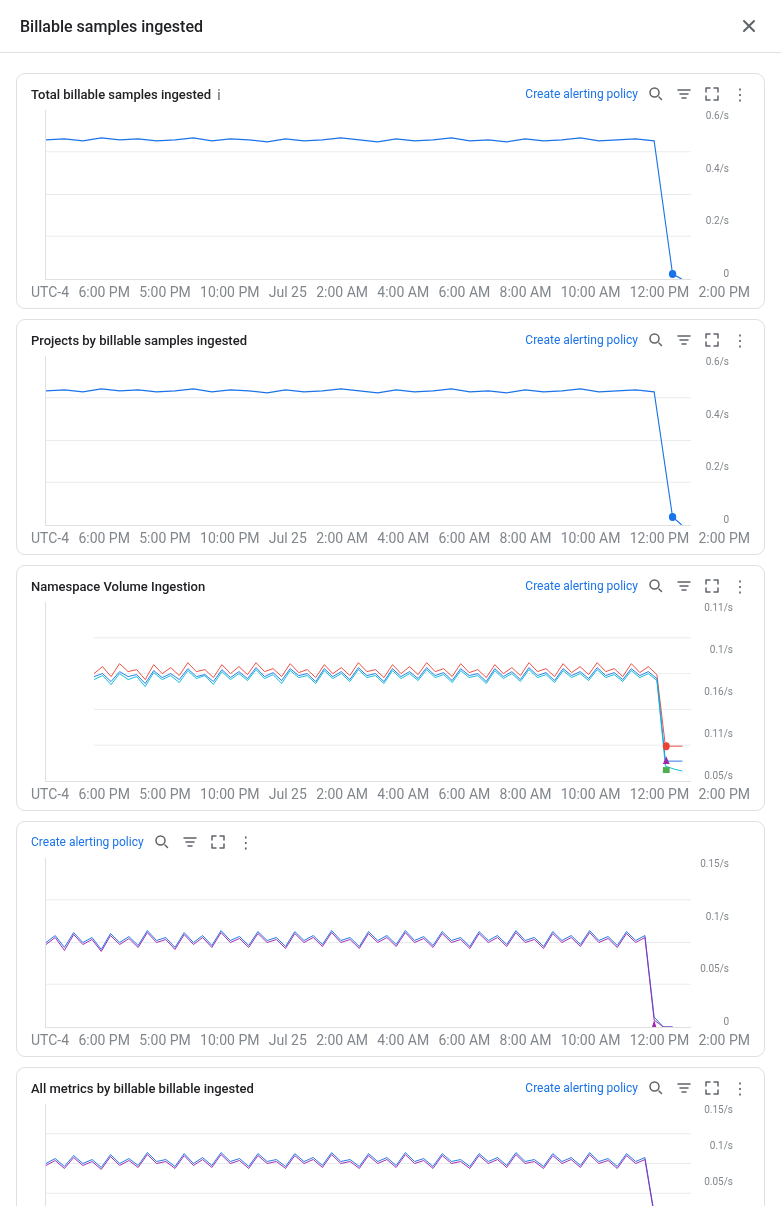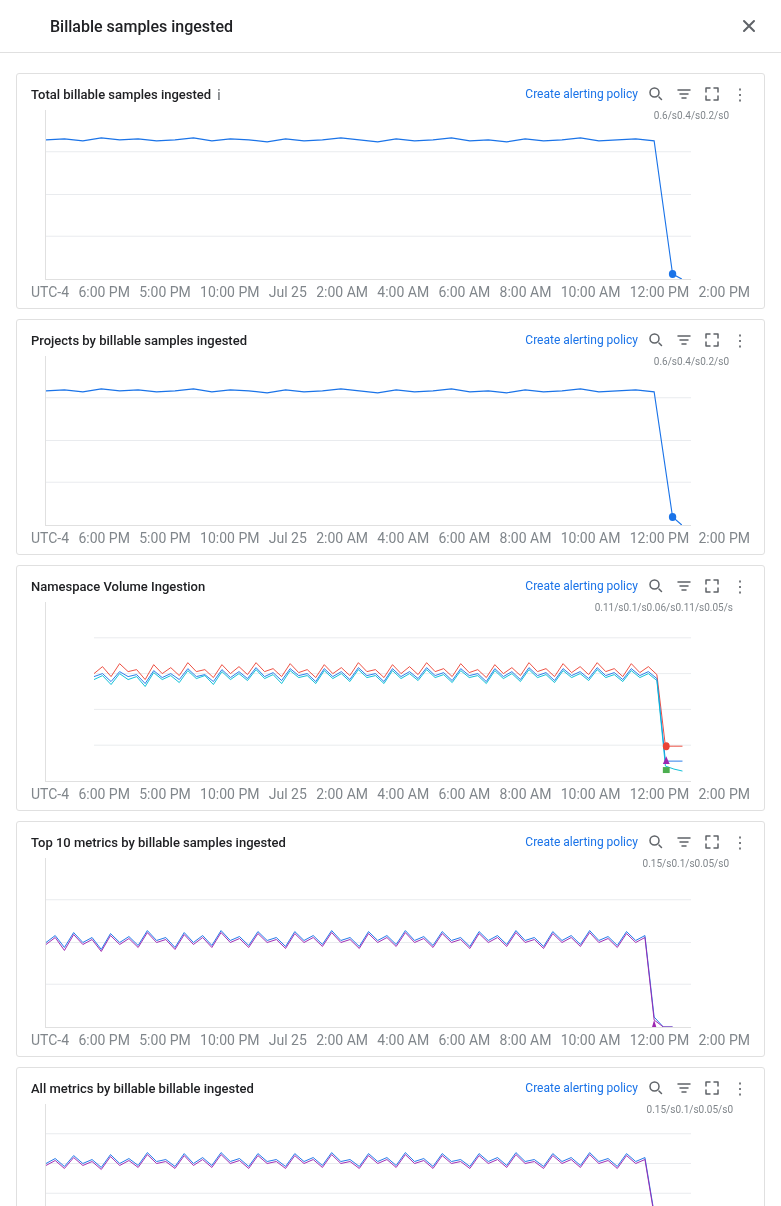--- a/index.html
+++ b/index.html
@@ -15,39 +15,38 @@
       display: flex;
       align-items: center;
       justify-content: space-between;
       padding: 14px 20px;
       border-bottom: 1px solid #e0e0e0;
     }
     .dialog-title {
       font-size: 16px;
       font-weight: 500;
       color: #202124;
-      margin-left: 30px;
     }
     .close-btn {
       cursor: pointer;
       width: 24px;
       height: 24px;
       display: flex;
       align-items: center;
       justify-content: center;
       color: #5f6368;
     }
     .charts-container {
       overflow-y: auto;
       padding: 10px 0;
     }
     .chart-panel {
       border: 1px solid #e0e0e0;
       margin: 10px 16px;
-      border-radius: 3px;
+      border-radius: 9px;
       background: #fff;
     }
     .chart-header {
       display: flex;
       align-items: center;
       justify-content: space-between;
       padding: 10px 14px 6px 14px;
     }
     .chart-title-row {
       display: flex;
@@ -96,21 +95,21 @@
     .chart-area-tall {
       height: 180px;
       padding-left: 48px;
     }
     .y-axis-labels {
       position: absolute;
       right: -38px;
       top: 0;
       bottom: 0;
       display: flex;
-      flex-direction: row;
+      flex-direction: column;
       justify-content: space-between;
       font-size: 10px;
       color: #80868b;
     }
     .y-label {
       text-align: right;
       white-space: nowrap;
     }
     .x-axis {
       display: flex;
@@ -305,21 +304,21 @@
 
           <polyline fill="none" stroke="#00bcd4" stroke-width="1" points="0,78 10,74 20,83 30,72 40,78 50,75 60,85 70,71 80,78 90,74 100,81 110,69 120,77 130,74 140,83 150,70 160,78 170,72 180,79 190,68 200,77 210,73 220,82 230,69 240,76 250,74 260,82 270,69 280,77 290,72 300,80 310,68 320,76 330,74 340,82 350,69 360,77 370,72 380,79 390,68 400,76 410,73 420,81 430,69 440,76 450,74 460,82 470,69 480,77 490,72 500,80 510,68 520,76 530,73 540,81 550,69 560,76 570,72 580,79 590,68 600,76 610,73 620,80 630,69 640,76 650,72 660,79 670,165 680,168 690,170"></polyline>
 
           <circle cx="671" cy="145" r="4" fill="#ea4335"></circle>
           <polygon points="671,155 667,163 675,163" fill="#9c27b0"></polygon>
           <rect x="667" y="166" width="8" height="6" fill="#4caf50"></rect>
         </svg>
         <div class="y-axis-labels" style="top:0; bottom:0; right:-42px;">
           <span class="y-label">0.11/s</span>
           <span class="y-label">0.1/s</span>
-          <span class="y-label">0.06/s</span>
+          <span class="y-label">0.16/s</span>
           <span class="y-label">0.11/s</span>
           <span class="y-label">0.05/s</span>
         </div>
       </div>
     </div>
     <div class="x-axis">
       <span>UTC-4</span>
       <span>6:00 PM</span>
       <span>5:00 PM</span>
       <span>10:00 PM</span>
@@ -329,23 +328,20 @@
       <span>6:00 AM</span>
       <span>8:00 AM</span>
       <span>10:00 AM</span>
       <span>12:00 PM</span>
       <span>2:00 PM</span>
     </div>
   </div>
 
   <div class="chart-panel">
     <div class="chart-header">
-      <div class="chart-title-row">
-        <span class="chart-title">Top 10 metrics by billable samples ingested</span>
-      </div>
       <div class="chart-actions">
         <span class="create-alert-link">Create alerting policy</span>
         <span class="action-icon">
           <svg width="16" height="16" viewBox="0 0 16 16" fill="none">
               <circle cx="6.5" cy="6.5" r="4.5" stroke="#5f6368" stroke-width="1.5"></circle>
               <path d="M11 11l2.5 2.5" stroke="#5f6368" stroke-width="1.5" stroke-linecap="round"></path>
             </svg>
         </span>
         <span class="action-icon">
           <svg width="16" height="16" viewBox="0 0 16 16" fill="none">

